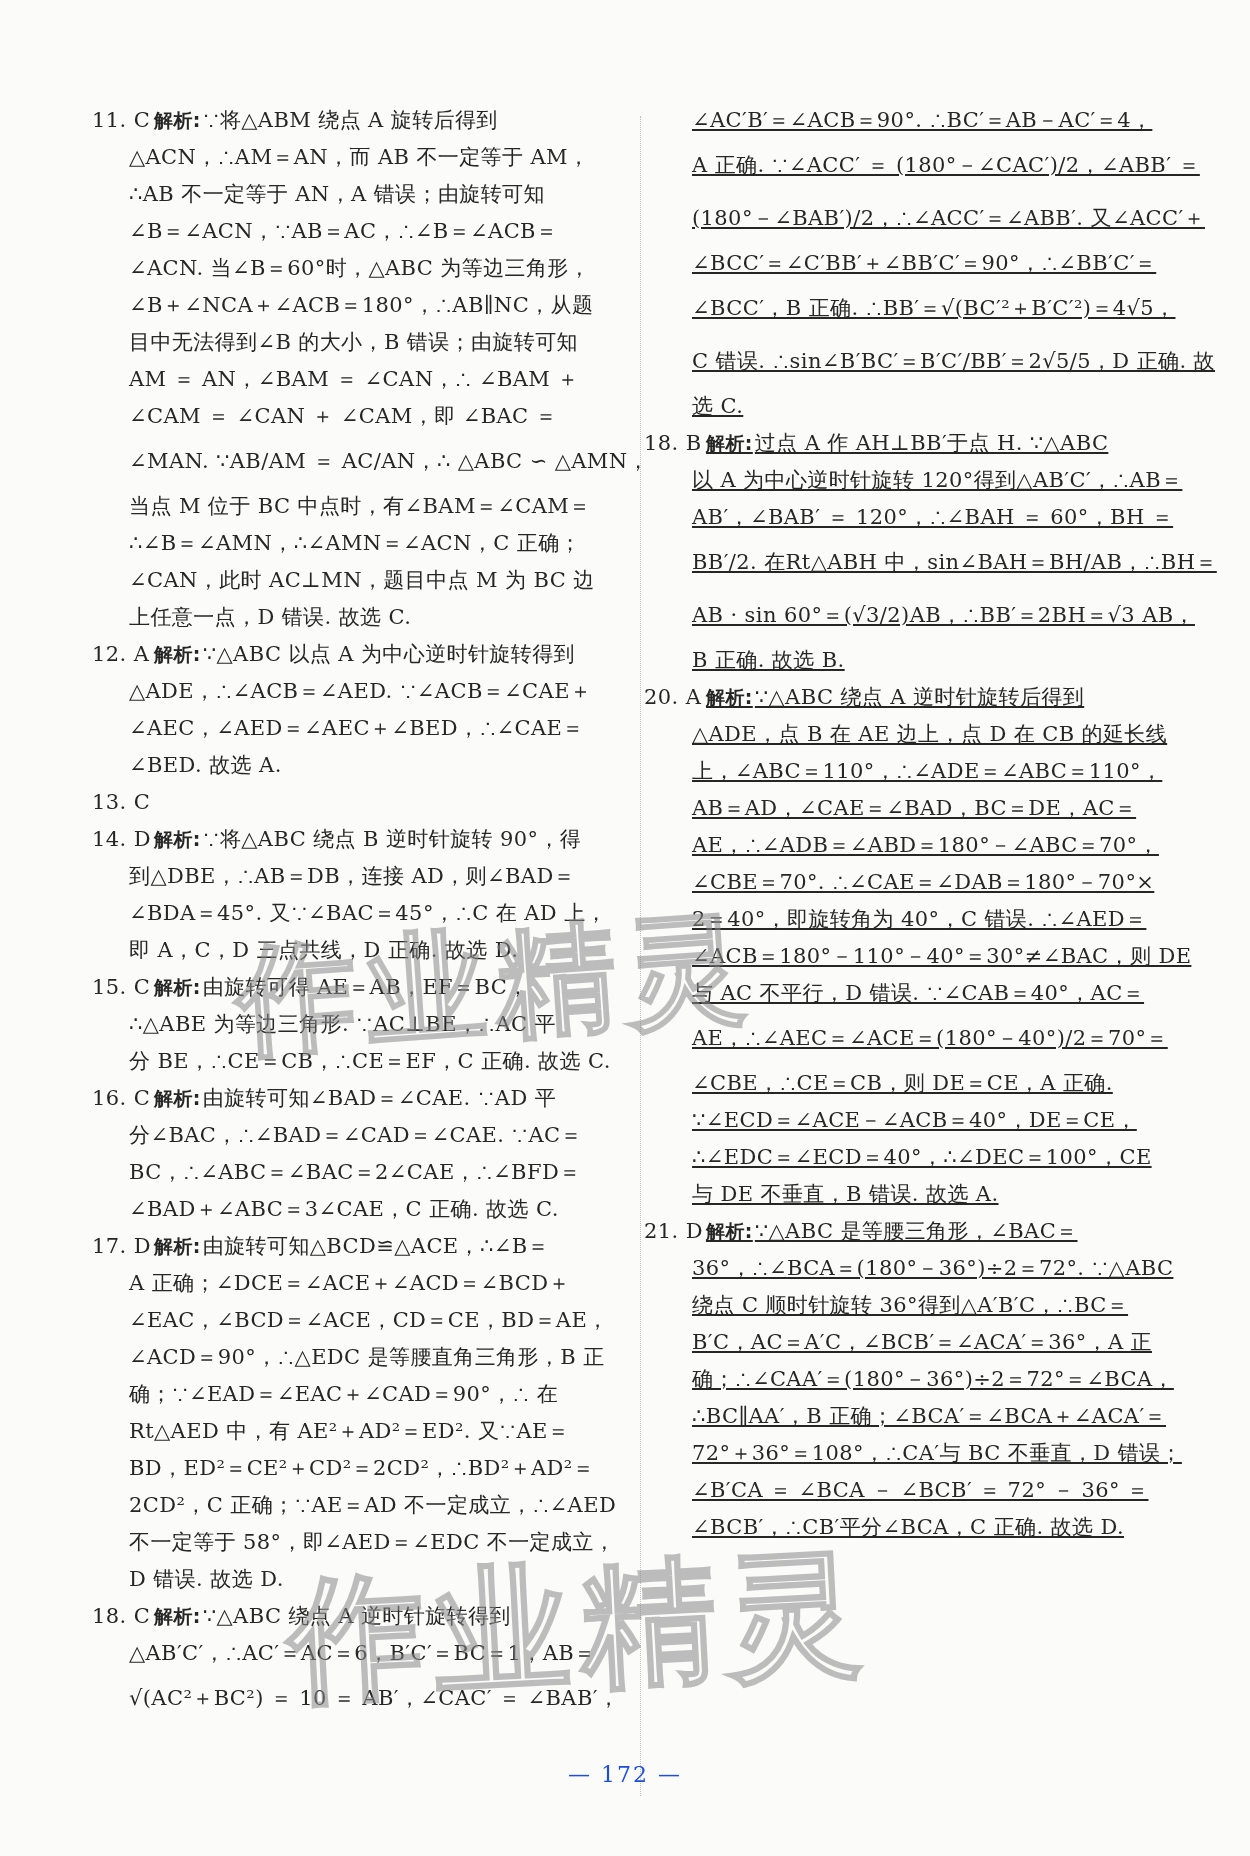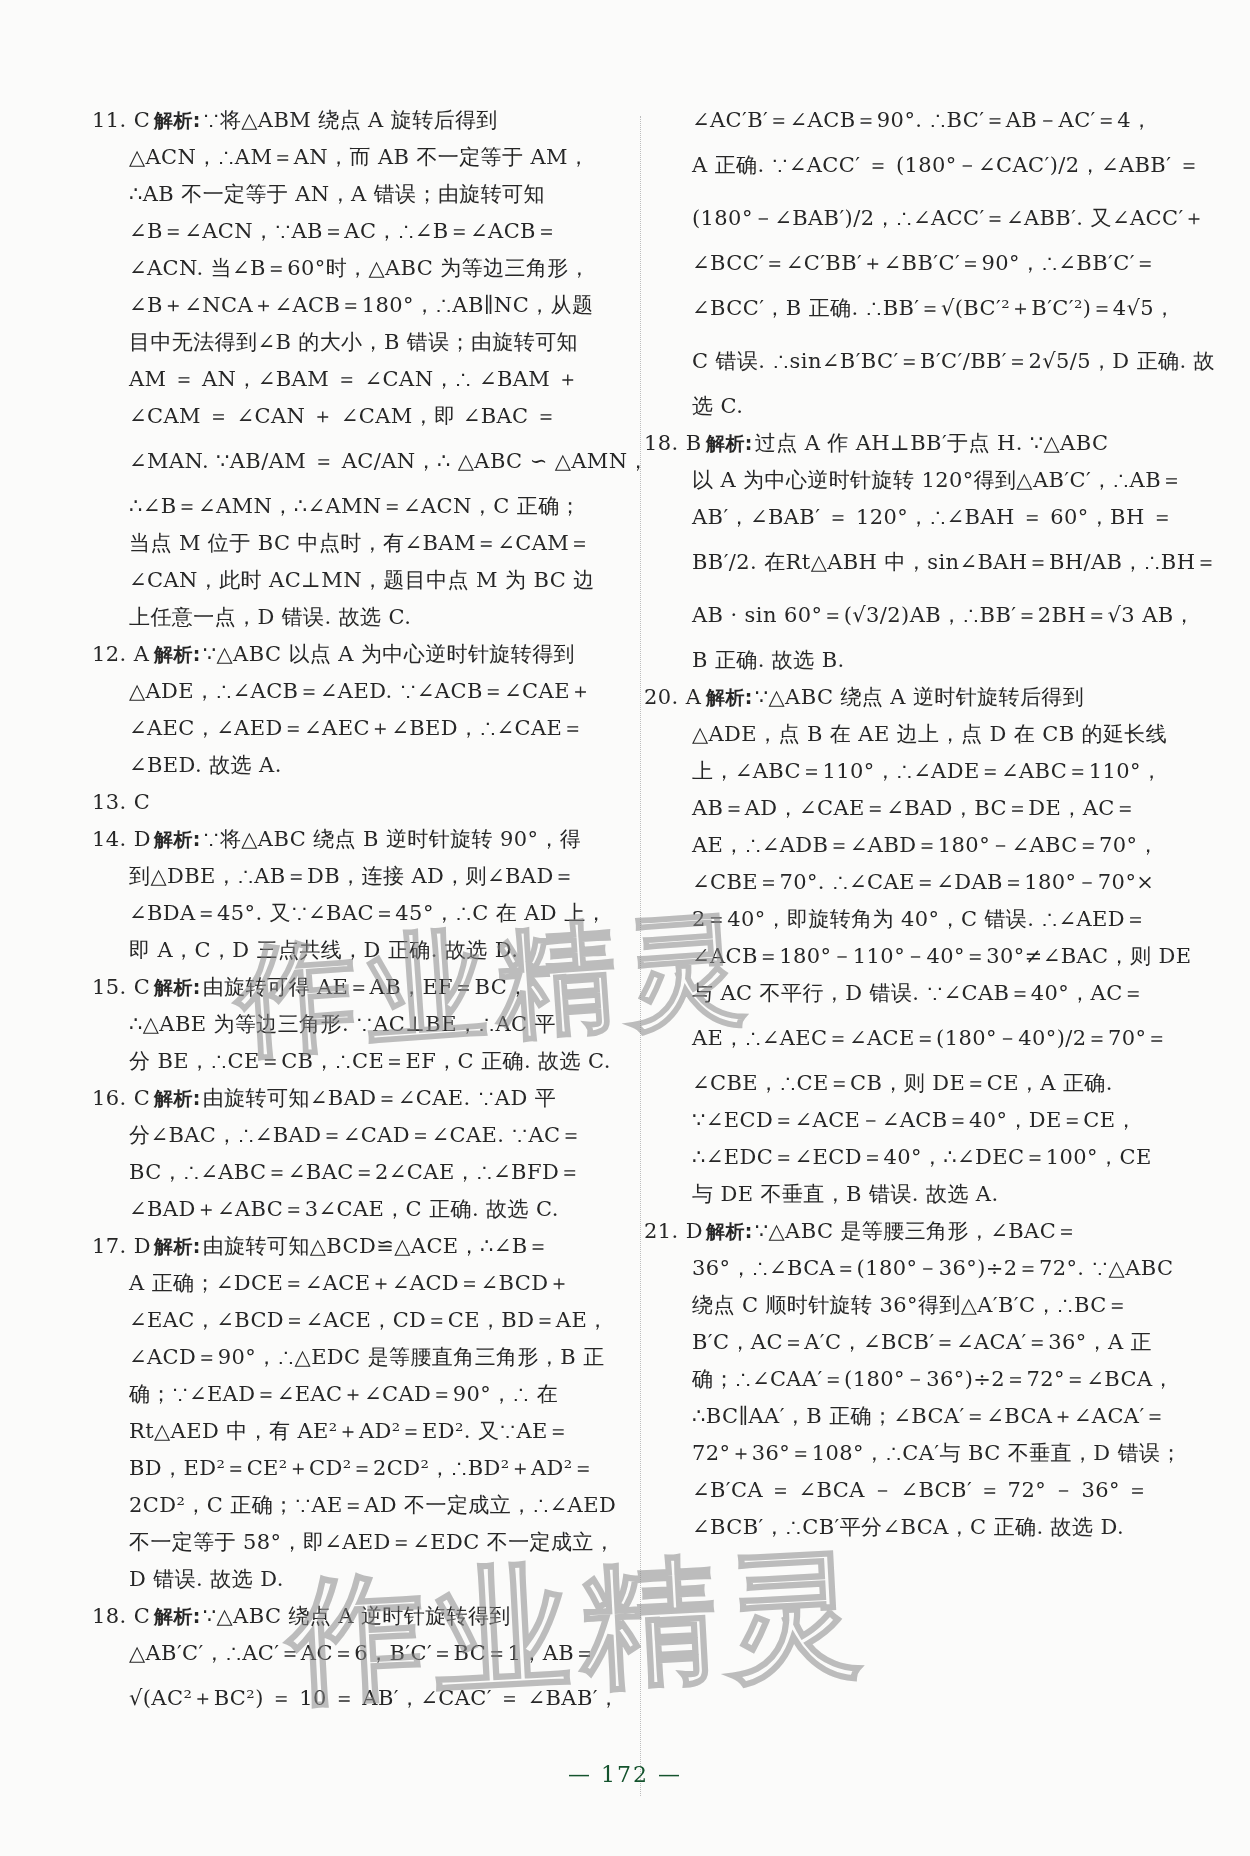--- a/index.html
+++ b/index.html
@@ -5,39 +5,39 @@
     html, body { margin: 0; padding: 0; }
     body {
       width: 1250px; height: 1856px; position: relative; overflow: hidden;
       background: #fbfbfa;
       font-family: "DejaVu Serif", "Liberation Serif", serif;
       color: #262626;
     }
     .page { position: absolute; left: 0; top: 16px; width: 1122px; height: 1856px; }
     .column { position: absolute; top: 86px; }
     .col-left { left: 92px; width: 548px; }
-    .col-right { left: 668px; width: 510px; }
+    .col-right { left: 668px; width: 510px; text-decoration: underline; }
     .line {
       font-size: 21px; line-height: 37px; height: 37px;
       white-space: nowrap; letter-spacing: 0.4px; text-align: justify;
     }
     .line.tall { height: 53px; line-height: 53px; }
     .line.indent { padding-left: 37px; }
     .col-right .line.indent { padding-left: 24px; }
     .col-right .line.hang { padding-left: 0; margin-left: -24px; }
     .item-head { font-weight: normal; }
     .item-head .num { display: inline-block; min-width: 62px; }
     .item-head .label { font-family: "DejaVu Sans", "Liberation Sans", sans-serif; font-weight: bold; font-size: 19px; margin-right: 2px; }
     .divider {
       position: absolute; left: 640px; top: 100px; width: 0; height: 1680px;
       border-left: 1px dotted #bdbdbd;
     }
     .page-number {
       position: absolute; top: 1746px; left: 0; width: 1250px; text-align: center;
-      font-size: 22px; color: #14532d; letter-spacing: 2px;
+      font-size: 22px; color: #1d4ed8; letter-spacing: 2px;
     }
     .watermark {
       position: absolute; font-family: "DejaVu Sans", "Liberation Sans", sans-serif;
       font-weight: bold; color: transparent; -webkit-text-stroke: 2px #8a8a8a;
       opacity: 0.55; pointer-events: none; letter-spacing: 10px; white-space: nowrap;
     }
     .wm1 { left: 236px; top: 888px; font-size: 120px; transform: rotate(-4deg); }
     .wm2 { left: 288px; top: 1520px; font-size: 136px; transform: rotate(-3deg); }
   </style>
 </head>
@@ -50,22 +50,22 @@
     <div class="line item-head"><span class="num">11. C</span><span class="label">解析:</span><span>∵将△ABM 绕点 A 旋转后得到</span></div>
     <div class="line indent">△ACN，∴AM＝AN，而 AB 不一定等于 AM，</div>
     <div class="line indent">∴AB 不一定等于 AN，A 错误；由旋转可知</div>
     <div class="line indent">∠B＝∠ACN，∵AB＝AC，∴∠B＝∠ACB＝</div>
     <div class="line indent">∠ACN. 当∠B＝60°时，△ABC 为等边三角形，</div>
     <div class="line indent">∠B＋∠NCA＋∠ACB＝180°，∴AB∥NC，从题</div>
     <div class="line indent">目中无法得到∠B 的大小，B 错误；由旋转可知</div>
     <div class="line indent">AM ＝ AN，∠BAM ＝ ∠CAN，∴ ∠BAM ＋</div>
     <div class="line indent">∠CAM ＝ ∠CAN ＋ ∠CAM，即 ∠BAC ＝</div>
     <div class="line indent tall">∠MAN. ∵AB/AM ＝ AC/AN，∴ △ABC ∽ △AMN，</div>
+    <div class="line indent">当点 M 位于 BC 中点时，有∠BAM＝∠CAM＝</div>
     <div class="line indent">∴∠B＝∠AMN，∴∠AMN＝∠ACN，C 正确；</div>
-    <div class="line indent">当点 M 位于 BC 中点时，有∠BAM＝∠CAM＝</div>
     <div class="line indent">∠CAN，此时 AC⊥MN，题目中点 M 为 BC 边</div>
     <div class="line indent">上任意一点，D 错误. 故选 C.</div>
 
     <div class="line item-head"><span class="num">12. A</span><span class="label">解析:</span><span>∵△ABC 以点 A 为中心逆时针旋转得到</span></div>
     <div class="line indent">△ADE，∴∠ACB＝∠AED. ∵∠ACB＝∠CAE＋</div>
     <div class="line indent">∠AEC，∠AED＝∠AEC＋∠BED，∴∠CAE＝</div>
     <div class="line indent">∠BED. 故选 A.</div>
 
     <div class="line item-head"><span class="num">13. C</span></div>
 

